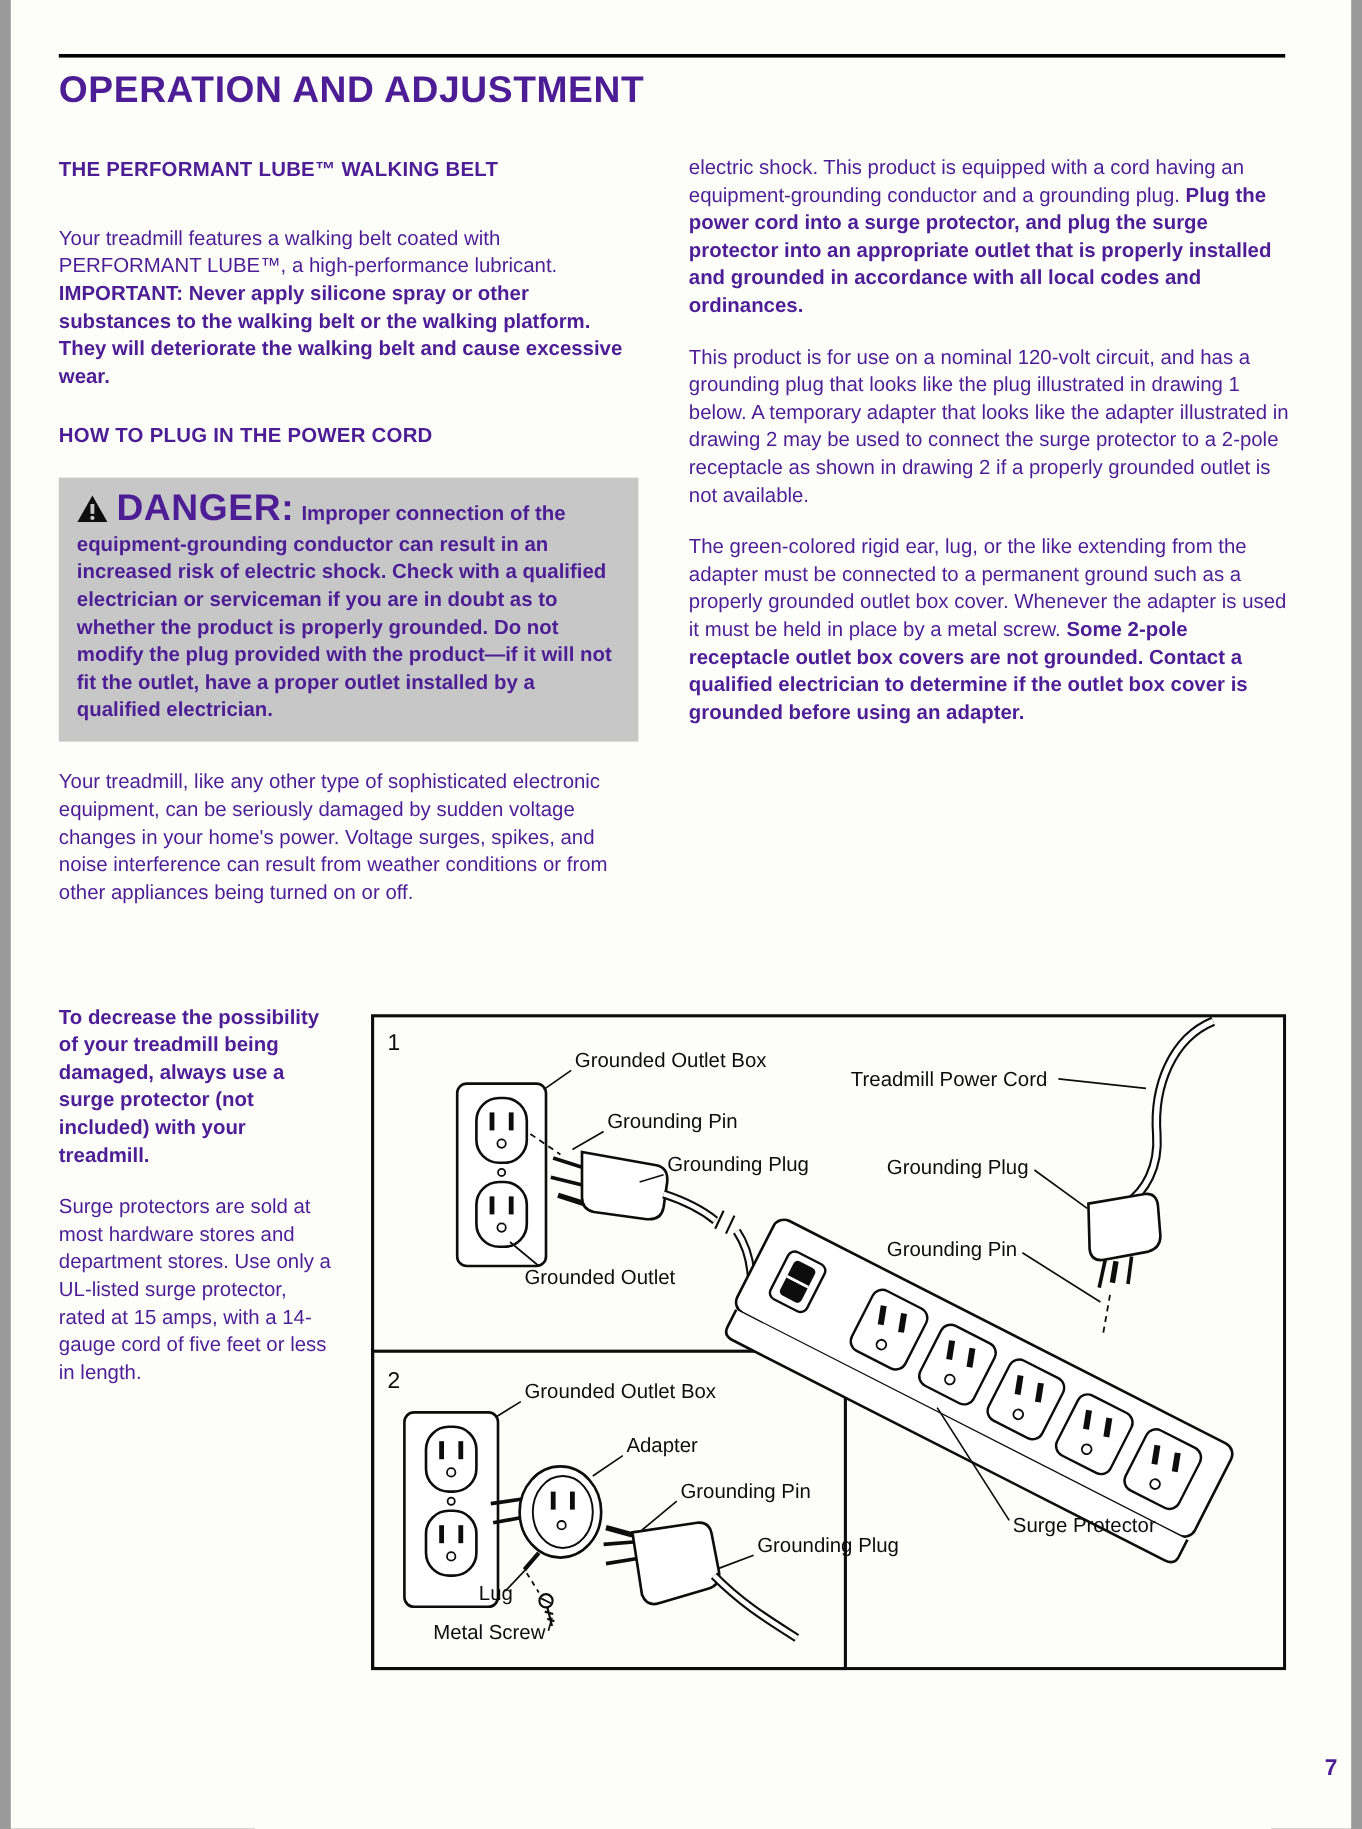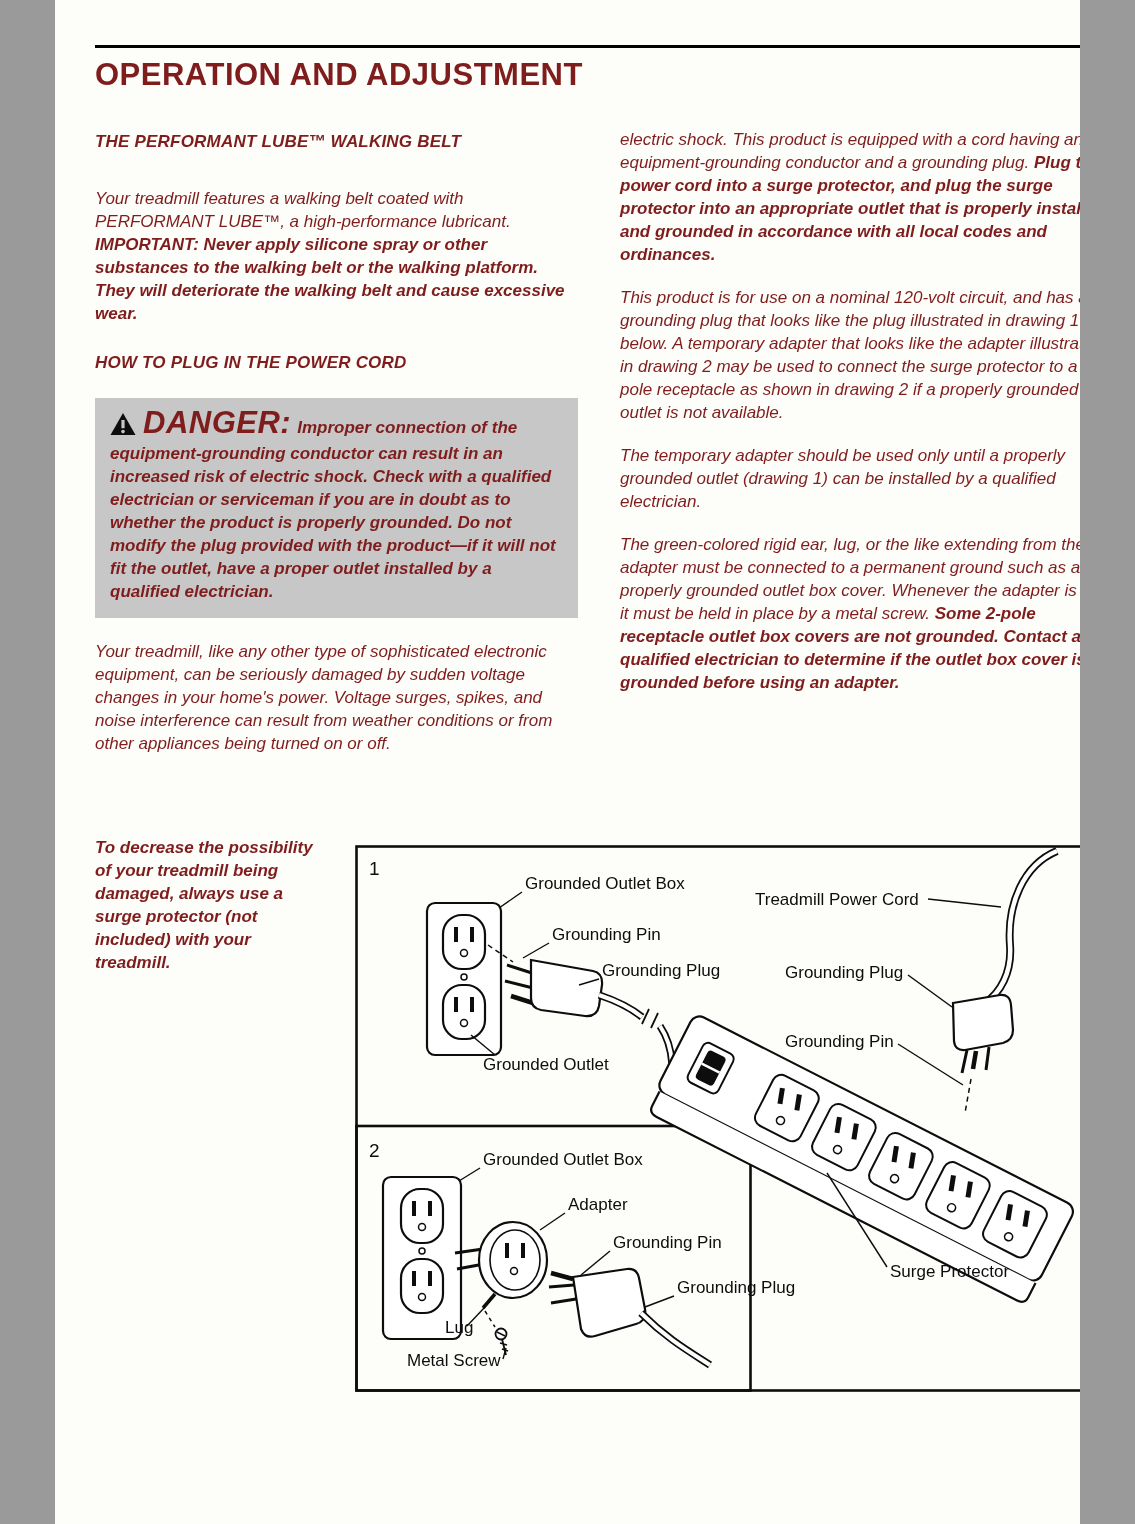--- a/index.html
+++ b/index.html
@@ -1,26 +1,26 @@
 <!DOCTYPE html>
 <html><head>
 <meta charset="utf-8">
 <style>
   * { margin:0; padding:0; box-sizing:border-box; }
   html,body { background:#9a9a9a; }
   .page {
-    position:relative; width:1025px; height:1524px; margin:0 auto;
-    background:#fdfdfa; color:#7f1d1d;
+    position:relative; width:1117px; height:1524px; margin:0 auto;
+    background:#fdfdfa; color:#4c1d95;
     font-family:"Liberation Sans", sans-serif;
     overflow:hidden;
   }
   .rule { position:absolute; left:40px; top:45px; width:1022px; height:3px; background:#000; }
   .title { position:absolute; left:40px; top:57px; font-size:31px; font-weight:700; letter-spacing:.5px; }
 
-  .col { position:absolute; font-size:17px; line-height:23px;font-style:italic; }
+  .col { position:absolute; font-size:17px; line-height:23px; }
   .col p { font-size:17px; line-height:23px; }
   .left-col  { left:40px;  top:130px; width:483px; }
   .right-col { left:565px; top:128px; width:500px; }
   .narrow-col{ left:40px;  top:836px; width:230px; }
 
   .shead { font-size:17px; font-weight:700; letter-spacing:.2px; }
   .left-col .p-after-head { margin-top:34px; }
   .left-col .shead2 { margin-top:26px; }
   .right-col p + p { margin-top:20px; }
   .narrow-col p + p { margin-top:20px; }
@@ -66,26 +66,26 @@
           <circle cx="13" cy="19.6" r="1.8" fill="#c7c7c7"></circle>
         </svg>
       </span><span class="danger-word">DANGER:</span><b>Improper connection of the equipment-grounding conductor can result in an increased risk of electric shock. Check with a qualified electrician or serviceman if you are in doubt as to whether the product is properly grounded. Do not modify the plug provided with the product—if it will not fit the outlet, have a proper outlet installed by a qualified electrician.</b>
     </div>
 
     <p class="p-voltage"><span>Your treadmill, like any other type of sophisticated electronic equipment, can be seriously damaged by sudden voltage changes in your home's power. Voltage surges, spikes, and noise interference can result from weather conditions or from other appliances being turned on or off.</span></p>
   </div>
 
   <div class="col narrow-col">
     <p><b>To decrease the possibility of your treadmill being damaged, always use a surge protector (not included) with your treadmill.</b></p>
+    <p>Surge protectors are sold at most hardware stores and department stores. Use only a UL-listed surge protector, rated at 15 amps, with a 14-gauge cord of five feet or less in length.</p>
   </div>
 
   <div class="col right-col">
     <p><span>electric shock. This product is equipped with a cord having an equipment-grounding conductor and a grounding plug. </span><b>Plug the power cord into a surge protector, and plug the surge protector into an appropriate outlet that is properly installed and grounded in accordance with all local codes and ordinances.</b></p>
     <p>This product is for use on a nominal 120-volt circuit, and has a grounding plug that looks like the plug illustrated in drawing 1 below. A temporary adapter that looks like the adapter illustrated in drawing 2 may be used to connect the surge protector to a 2-pole receptacle as shown in drawing 2 if a properly grounded outlet is not available.</p>
-    <p>The temporary adapter should be used only until a properly grounded outlet (drawing 1) can be installed by a qualified electrician.</p>
     <p><span>The green-colored rigid ear, lug, or the like extending from the adapter must be connected to a permanent ground such as a properly grounded outlet box cover. Whenever the adapter is used it must be held in place by a metal screw. </span><b>Some 2-pole receptacle outlet box covers are not grounded. Contact a qualified electrician to determine if the outlet box cover is grounded before using an adapter.</b></p>
   </div>
 
   <div class="diagram">
     <svg width="763" height="547" viewBox="0 0 763 547">
       <defs>
         <g id="strip-outlet">
           <rect x="0" y="0" width="50" height="56" rx="9" fill="#fff" stroke="#0d0d0d" stroke-width="2"></rect>
           <rect x="12" y="12" width="5" height="16" transform="rotate(-18 14 20)" fill="#0d0d0d"></rect>
           <rect x="30" y="10" width="5" height="16" transform="rotate(-18 32 18)" fill="#0d0d0d"></rect>

